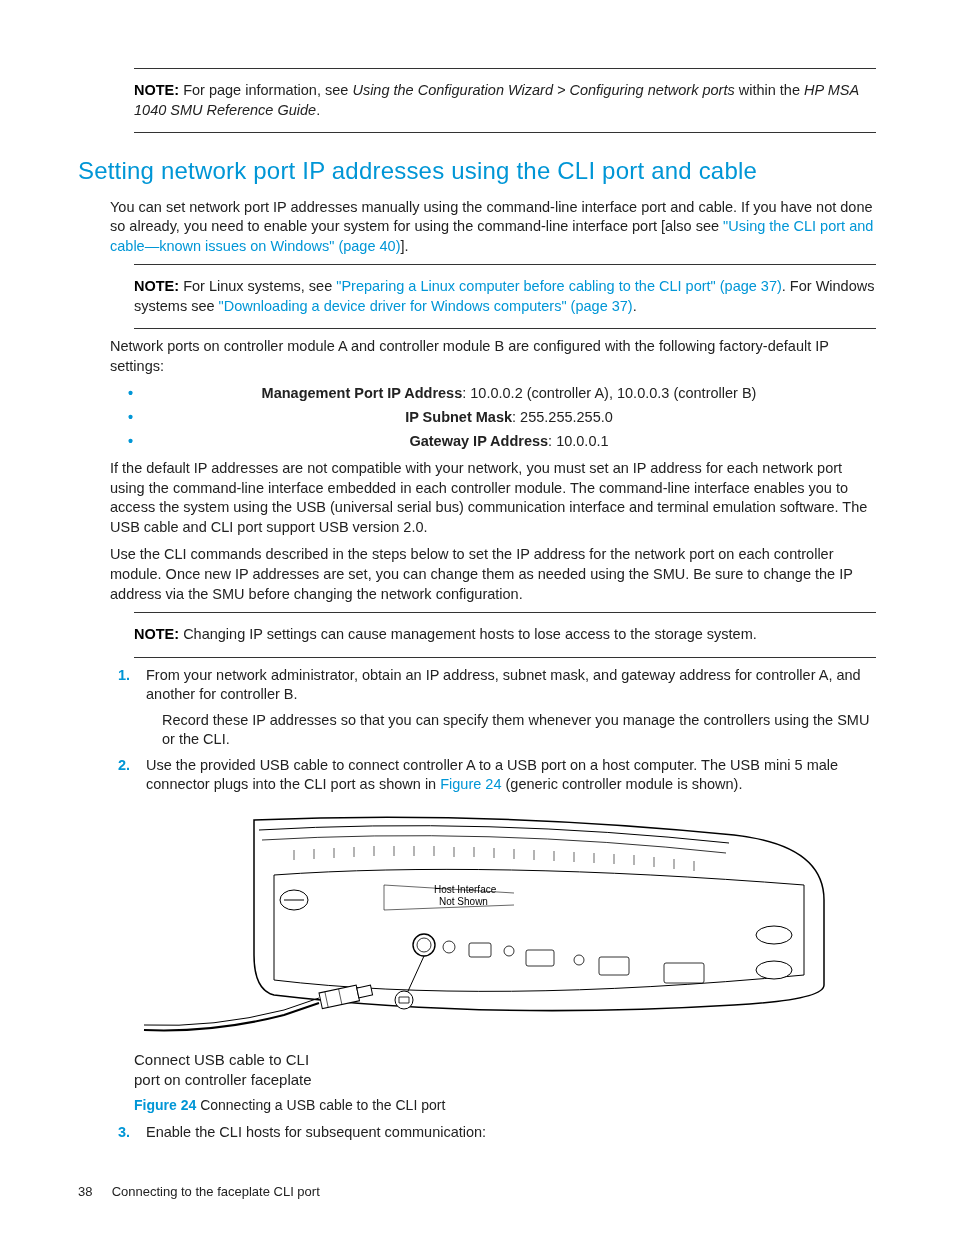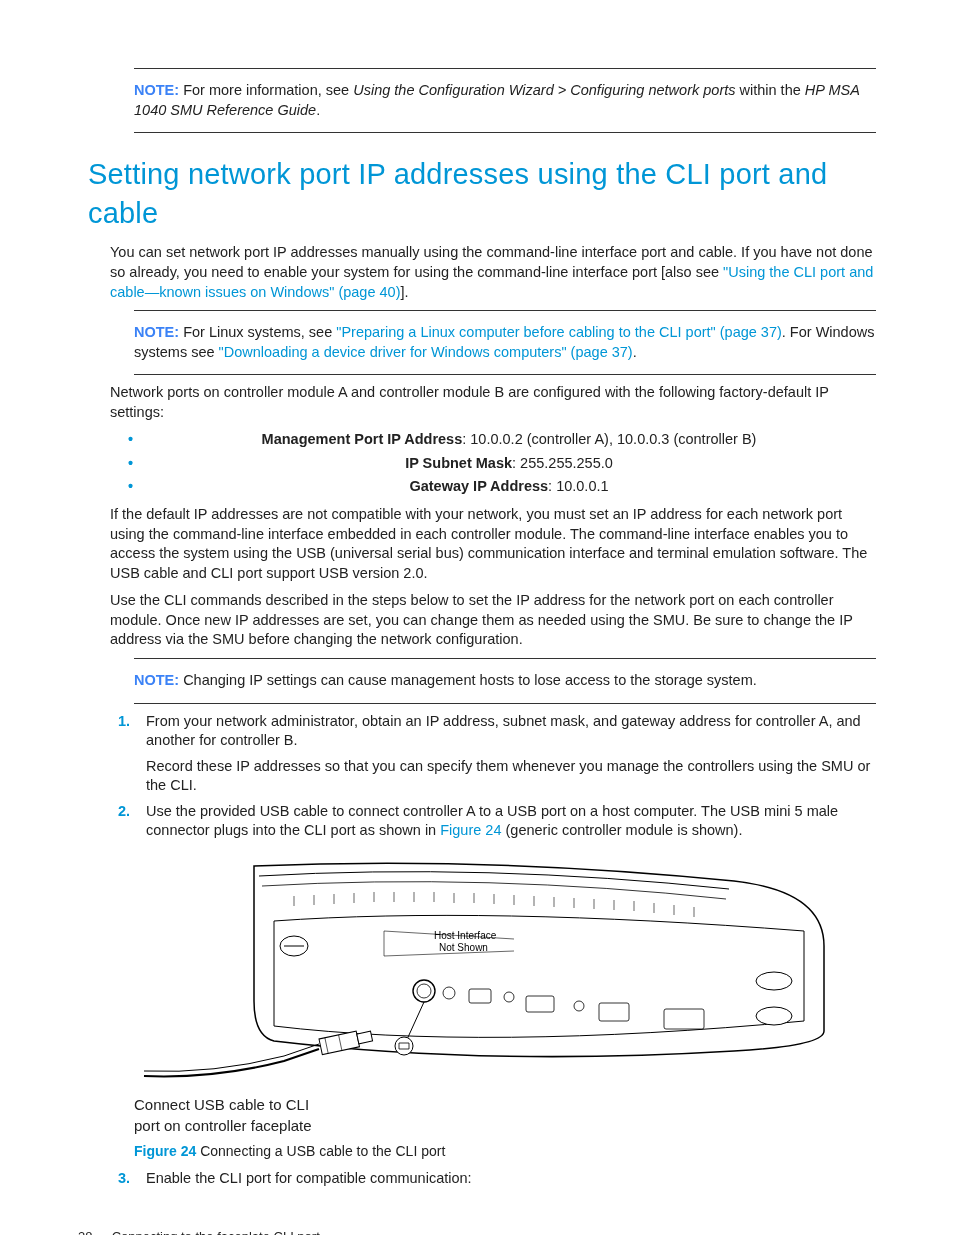--- a/index.html
+++ b/index.html
@@ -15,29 +15,29 @@
   .rule {
     border: none;
     border-top: 1.5px solid #333;
     margin: 8px 0 8px 0;
   }
   .note-block {
     margin: 6px 0 6px 56px;
     padding: 4px 0;
   }
   .note-label {
-    color: #3b82f6;
+    color: #000000;
     font-weight: bold;
   }
   h2 {
     font-family: Arial, Helvetica, sans-serif;
     font-weight: 300;
-    font-size: 29px;
-    color: #0096d6;
-    margin: 22px 0 10px 10px;
+    font-size: 24px;
+    color: #0096d6;
+    margin: 22px 0 10px 0;
     letter-spacing: 0.2px;
   }
   .body-indent {
     margin-left: 32px;
   }
   p {
     margin: 8px 0;
   }
   a.link {
     color: #0096d6;
@@ -107,21 +107,21 @@
   svg text { font-family: Arial, sans-serif; }
   .italic { font-style: italic; }
   .bold { font-weight: bold; }
 </style>
 </head>
 <body>
 
 <hr class="rule" style="margin-left:56px">
 <div class="note-block">
   <span class="note-label">NOTE:</span>
-  <span>For more information, see </span><span class="italic">Using the Configuration Wizard &gt; Configuring network ports</span><span> within the </span><span class="italic">HP MSA 1040 SMU Reference Guide</span><span>.</span>
+  <span>For page information, see </span><span class="italic">Using the Configuration Wizard &gt; Configuring network ports</span><span> within the </span><span class="italic">HP MSA 1040 SMU Reference Guide</span><span>.</span>
 </div>
 <hr class="rule" style="margin-left:56px">
 
 <h2>Setting network port IP addresses using the CLI port and cable</h2>
 
 <div class="body-indent">
   <p>
     <span>You can set network port IP addresses manually using the command-line interface port and cable. If you have not done so already, you need to enable your system for using the command-line interface port [also see </span><a class="link">"Using the CLI port and cable—known issues on Windows" (page 40)</a><span>].</span>
   </p>
 </div>
@@ -147,21 +147,21 @@
 <hr class="rule" style="margin-left:56px">
 <div class="note-block">
   <span class="note-label">NOTE:</span>
   <span>Changing IP settings can cause management hosts to lose access to the storage system.</span>
 </div>
 <hr class="rule" style="margin-left:56px">
 
 <ol class="steps">
   <li>
     <span>From your network administrator, obtain an IP address, subnet mask, and gateway address for controller A, and another for controller B.</span>
-    <p style="margin:6px 0 0 0">Record these IP addresses so that you can specify them whenever you manage the controllers using the SMU or the CLI.</p>
+    <p style="margin:6px 0 0 16px">Record these IP addresses so that you can specify them whenever you manage the controllers using the SMU or the CLI.</p>
   </li>
   <li>
     <span>Use the provided USB cable to connect controller A to a USB port on a host computer. The USB mini 5 male connector plugs into the CLI port as shown in </span><a class="link">Figure 24</a><span> (generic controller module is shown).</span>
   </li>
 </ol>
 
 <div class="diagram-wrap">
 <svg width="700" height="235" viewBox="0 0 700 235">
 
   <path d="M120 15 Q350 5 600 30 Q690 40 690 95 L690 180 Q690 195 600 200 Q350 215 140 190 Q120 185 120 150 Z" fill="#fff" stroke="#000" stroke-width="1.5"></path>
@@ -240,20 +240,20 @@
   <span>Connect USB cable to CLI</span><br>
   <span>port on controller faceplate</span>
 </div>
 
 <div class="fig-caption">
   <span class="fig-label">Figure 24</span><span> Connecting a USB cable to the CLI port</span>
 </div>
 
 <ol class="steps" start="3" style="counter-reset: step 2">
   <li>
-    <span>Enable the CLI port for compatible communication:</span>
+    <span>Enable the CLI hosts for subsequent communication:</span>
   </li>
 </ol>
 
 <div class="footer">
   <span class="pnum">38</span>
   <span>Connecting to the faceplate CLI port</span>
 </div>
 
 </body></html>

